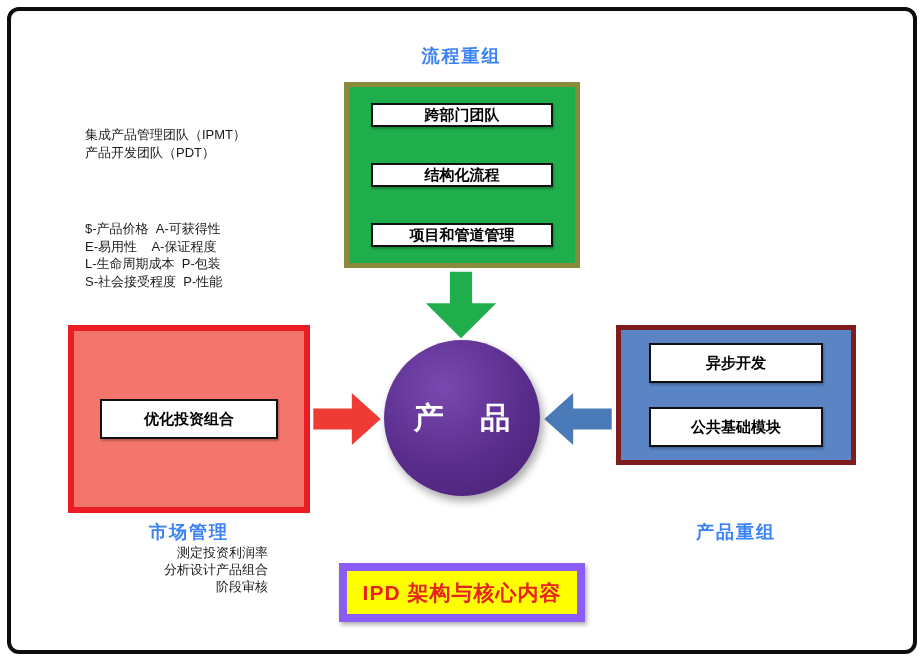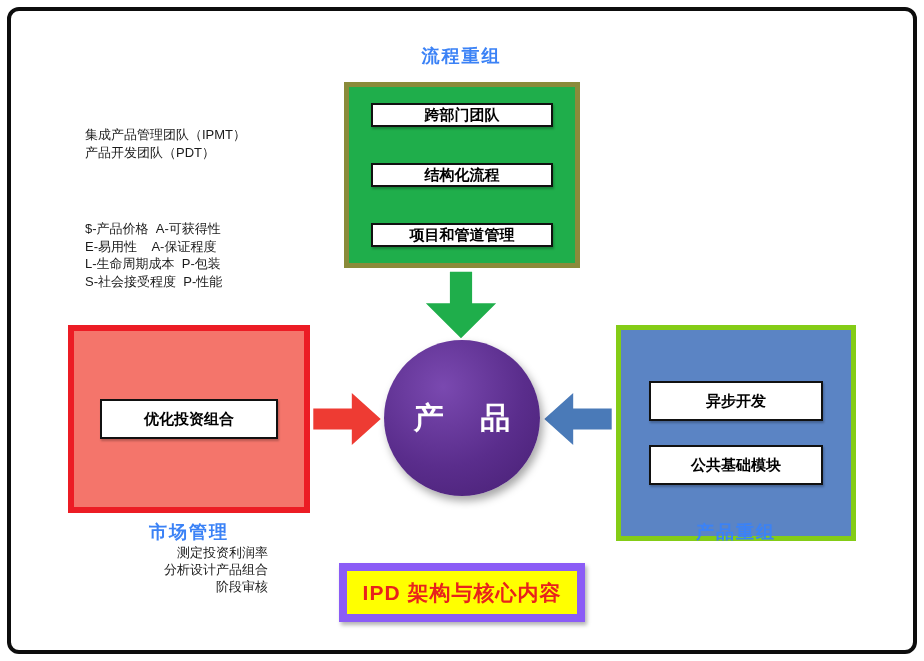--- a/index.html
+++ b/index.html
@@ -26,22 +26,22 @@
   .green-box{
     left:344px;top:82px;width:236px;height:186px;
     background:#1fae4b;border:5px solid #8a8b3a;padding:16px 22px;
   }
   .red-box{
     left:68px;top:325px;width:242px;height:188px;
     background:#f4756b;border:6px solid #ec1c24;padding:0 26px;
     justify-content:center;gap:24px;
   }
   .blue-box{
-    left:616px;top:325px;width:240px;height:216px;
-    background:#5b84c4;border:5px solid #84cc16;padding:0 28px;
+    left:616px;top:325px;width:240px;height:140px;
+    background:#5b84c4;border:5px solid #7f1d1d;padding:0 28px;
     justify-content:center;gap:24px;
   }
   .wbox{
     box-sizing:border-box;width:100%;height:38px;background:#fff;
     border:2px solid #111;display:flex;align-items:center;justify-content:center;
     font-weight:bold;font-size:15px;color:#000;box-shadow:1px 2px 2px rgba(0,0,0,.25);
     white-space:nowrap;
   }
   .red-box .wbox,.blue-box .wbox{height:40px;}
 

